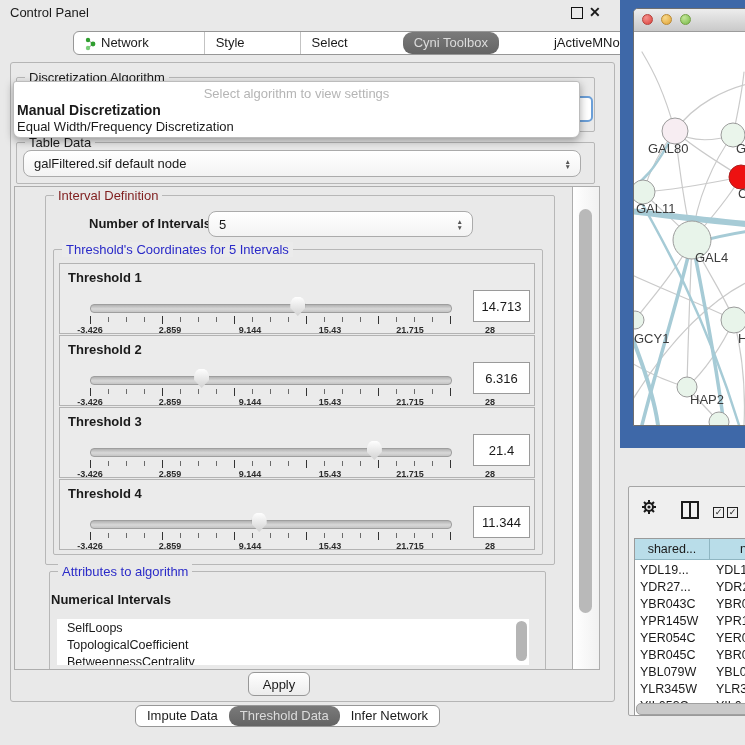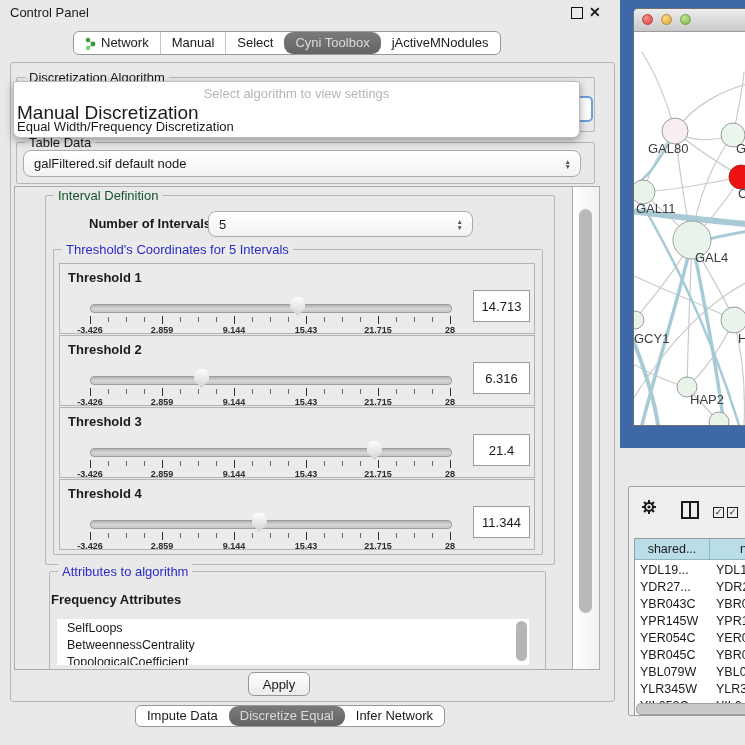--- a/index.html
+++ b/index.html
@@ -17,34 +17,34 @@
              background:#fff;height:22px;line-height:22px;}
   .seg{padding:0 11px;white-space:nowrap;border-left:1px solid #c3c3c3;display:flex;align-items:center;gap:4px;}
   .seg:first-child{border-left:none;}
   .seg.dark{background:linear-gradient(#7a7a7a,#646464);color:#dcdcdc;border-left:none;border-radius:9px;}
   .seg.dark + .seg{border-left:none;}
 
   
   .outer-box{left:10px;top:62px;width:603px;height:638px;border:1px solid #b5b5b5;border-radius:3px;}
   .group{border:1px solid #b7b7b7;border-radius:2px;}
   .gtitle{position:absolute;top:-8px;left:8px;background:#e9e9e9;padding:0 4px;font-size:13px;line-height:15px;}
-  .gtitle.green{color:#14532d;}
+  .gtitle.green{color:#7f1d1d;}
   .gtitle.blue{color:#2a2ac8;}
 
   
   .combo{background:linear-gradient(#ffffff,#f3f3f3);border:1px solid #ababab;border-radius:8px;
          display:flex;align-items:center;padding:0 24px 0 10px;font-size:13px;text-align:right;}
   .spinner{position:absolute;right:9px;top:50%;transform:translateY(-50%);display:flex;flex-direction:column;
            font-size:6.5px;line-height:5.5px;color:#555;}
 
   
   .popup{left:13px;top:81px;width:565px;height:55px;background:#fff;border:1px solid #bcbcbc;
          border-radius:3px 3px 7px 7px;box-shadow:0 3px 9px rgba(0,0,0,.35);z-index:10;}
   .popup-hint{position:absolute;top:4px;left:0;width:100%;text-align:center;color:#b5b5b5;font-size:13px;}
-  .popup-opt1{position:absolute;top:20px;left:3px;font-weight:normal;font-size:19px;}
+  .popup-opt1{position:absolute;top:20px;left:3px;font-weight:bold;font-size:14px;}
   .popup-opt2{position:absolute;top:37px;left:3px;font-size:13px;}
   .focus-frag{left:574px;top:96px;width:15px;height:22px;background:#fff;border:2px solid #6b9fd8;border-radius:5px;z-index:4;}
 
   
   .viewport{left:14px;top:186px;width:557px;height:482px;border:1px solid #adadad;overflow:hidden;background:#e9e9e9;}
   .vsb{left:572px;top:186px;width:26px;height:482px;border:1px solid #adadad;background:linear-gradient(to right,#ffffff,#f1f1f1);}
   .vsb-thumb{position:absolute;left:6px;top:22px;width:13px;height:404px;border-radius:7px;background:#b9b9b9;}
 
   
   .th-panel{position:absolute;left:44px;width:474px;height:69px;border:1px solid #b3b3b3;background:#ebebeb;}
@@ -52,21 +52,21 @@
   .slider{position:absolute;left:30px;top:28px;width:360px;height:40px;}
   .track{position:absolute;left:0;top:12px;width:100%;height:7px;border-radius:4px;border:1px solid #9e9e9e;
          background:linear-gradient(#b2b2b2,#d8d8d8 55%,#c4c4c4);}
   .thumb{position:absolute;top:5px;width:15px;height:19px;
          background:linear-gradient(#fefefe,#d2d2d2);
          clip-path:polygon(0% 32%,14% 9%,32% 0%,68% 0%,86% 9%,100% 32%,100% 58%,50% 100%,0% 58%);
          filter:drop-shadow(0 0 1px #7d7d7d);}
   .ticks{position:absolute;left:0;top:24px;width:100%;height:9px;}
   .tick{position:absolute;top:1px;width:1px;height:5px;background:#6a6a6a;}
   .tick.major{top:0;height:8px;background:#333;}
-  .tick-labels{position:absolute;left:0;top:33px;width:100%;height:10px;}
+  .tick-labels{position:absolute;left:0;top:33px;width:100%;height:10px;padding-left:40px;}
   .tick-labels span{position:absolute;transform:translateX(-50%);font-size:9px;font-weight:bold;color:#2b2b2b;white-space:nowrap;}
   .value-box{position:absolute;left:413px;top:26px;width:55px;height:30px;background:#fff;border:1px solid #9a9a9a;
              display:flex;align-items:center;justify-content:center;font-size:13px;}
 
   
   .attr-list{position:absolute;background:#fff;overflow:hidden;}
   .attr-item{padding:2px 0 1px 10px;font-size:12.5px;}
   .list-sb{position:absolute;right:2px;top:2px;width:11px;height:42px;}
   .list-sb-thumb{width:11px;height:40px;border-radius:6px;background:#b5b5b5;}
 
@@ -103,33 +103,33 @@
 </style>
 </head>
 <body>
 
 <div class="screen">
 
   <div class="abs cp-title">Control Panel</div>
   <div class="abs win-float"></div>
   <div class="abs win-close">✕</div>
 
-  <div class="abs seg-group" style="left:73px;top:31px;">
+  <div class="abs seg-group" style="left:73px;top:31px;gap:44px;">
     <div class="seg">
       <svg width="12" height="15" viewBox="0 0 12 15">
         <line x1="3" y1="4" x2="8" y2="8" stroke="#8a8a8a" stroke-width="1"></line>
         <line x1="3" y1="12" x2="8" y2="8" stroke="#8a8a8a" stroke-width="1"></line>
         <circle cx="3" cy="4" r="2.2" fill="#2f9e2f"></circle>
         <circle cx="3" cy="12" r="2.2" fill="#79ce79"></circle>
         <circle cx="8" cy="8" r="2.4" fill="#2f9e2f"></circle>
       </svg>
       <span>Network</span>
     </div>
     <div class="seg">
-        <span>Manual</span>
+        <span>Style</span>
       </div>
     <div class="seg">
         <span>Select</span>
       </div>
     <div class="seg dark">
         <span>Cyni Toolbox</span>
       </div>
     <div class="seg">
         <span>jActiveMNodules</span>
       </div>
@@ -333,45 +333,45 @@
             <span style="left: 80%;">21.715</span>
             <span style="left: 100%;">28</span>
           </div>
       </div>
       <div class="value-box">11.344</div>
     </div>
 
     <div class="group" style="position:absolute;left:34px;top:384px;width:495px;height:120px;">
       <span class="gtitle blue">Attributes to algorithm</span>
     </div>
-    <div class="abs" style="left:36px;top:405px;font-weight:bold;">Frequency Attributes</div>
+    <div class="abs" style="left:36px;top:405px;font-weight:bold;">Numerical Intervals</div>
     <div class="attr-list" style="left:42px;top:432px;width:472px;height:46px;">
       <div class="items">
           <div class="attr-item">SelfLoops</div>
+          <div class="attr-item">TopologicalCoefficient</div>
           <div class="attr-item">BetweennessCentrality</div>
-          <div class="attr-item">TopologicalCoefficient</div>
         </div>
       <div class="list-sb">
           <div class="list-sb-thumb"></div>
         </div>
     </div>
   </div>
 
   <div class="abs vsb">
       <div class="vsb-thumb"></div>
     </div>
 
   <div class="abs apply-btn">Apply</div>
 
   <div class="abs seg-group" style="left:135px;top:705px;height:20px;line-height:20px;align-items:center;">
     <div class="seg">
         <span>Impute Data</span>
       </div>
     <div class="seg dark">
-        <span>Discretize Equal</span>
+        <span>Threshold Data</span>
       </div>
     <div class="seg">
         <span>Infer Network</span>
       </div>
   </div>
 
   <div class="abs desktop"></div>
 
   <div class="abs net-window">
     <div class="net-titlebar">

